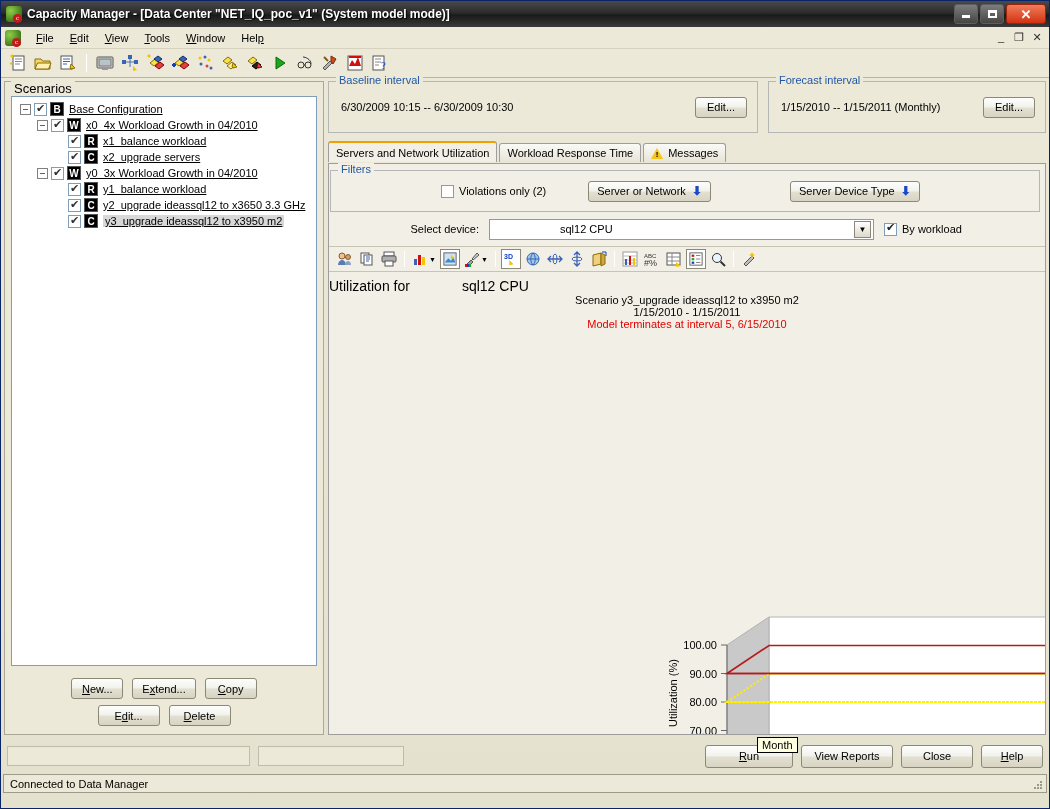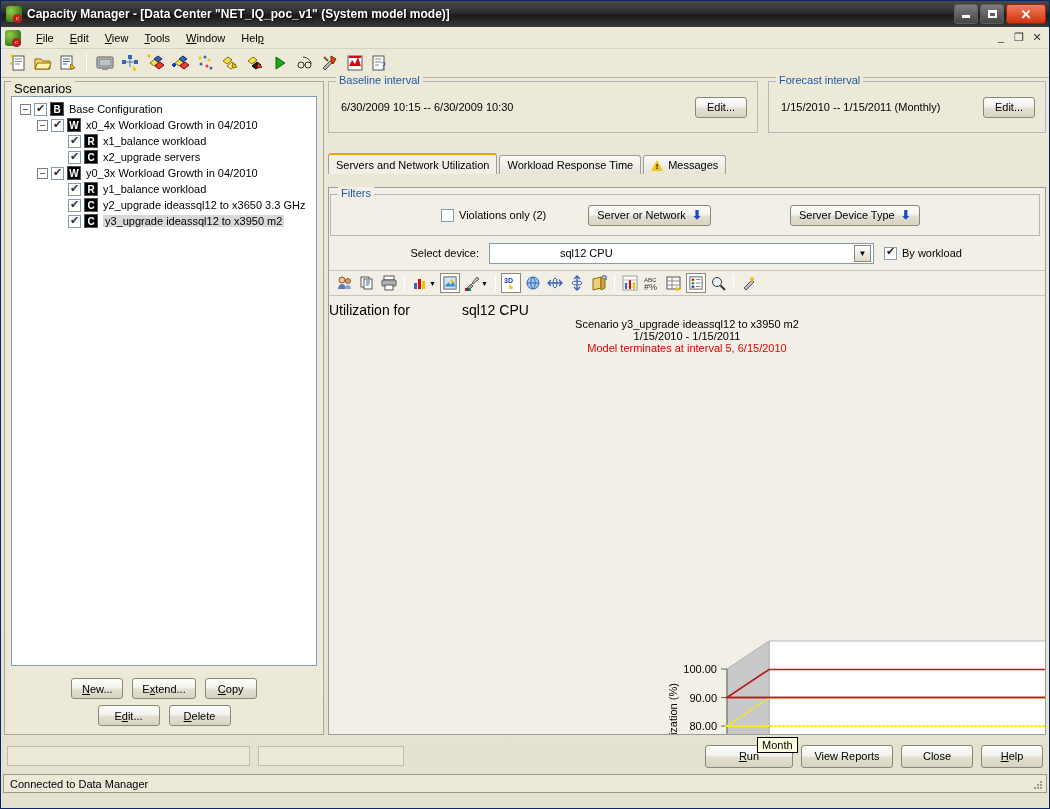--- a/index.html
+++ b/index.html
@@ -127,39 +127,39 @@
     margin-right: 3px; flex: none; position: relative;
   }
   .tcheck::after {
     content: "✔"; position: absolute; left: 1px; top: -2px; font-size: 11px; color: #333;
   }
   .tbadge {
     width: 14px; height: 14px; background: #000; color: #fff; flex: none;
     font-size: 10px; font-weight: bold; text-align: center; line-height: 14px;
     border: 1px solid #555; margin-right: 5px;
   }
-  .tlabel { color: #000; }
+  .tlabel { color: #000; text-decoration: underline; }
   .tnode.selected .tlabel { background: #d8d8d8; padding: 0 2px; }
 
   .scn-buttons {
     position: absolute; left: 0; right: 0; bottom: 8px;
     display: flex; flex-direction: column; align-items: center; gap: 6px;
   }
   .btnrow { display: flex; gap: 9px; }
   .btn {
     min-width: 52px; height: 21px; padding: 0 9px;
     background: linear-gradient(180deg,#fdfdfd 0%, #f2f2ec 48%, #e3e0d2 52%, #d8d4c3 100%);
     border: 1px solid #8b8878; border-radius: 3px;
     font-size: 11px; color: #000;
     display: flex; align-items: center; justify-content: center;
   }
   .btn u { text-decoration: underline; }
 
   
-  .right { flex: 1; display: flex; flex-direction: column; gap: 14px; }
+  .right { flex: 1; display: flex; flex-direction: column; gap: 2px; }
   .intervals { display: flex; gap: 10px; height: 52px; }
   .fieldset {
     border: 1px solid #b6b6b6; position: relative; padding: 0;
     background: #ece9d8;
   }
   .fieldset > .legend {
     position: absolute; top: -8px; left: 7px; background: #ece9d8;
     padding: 0 3px; font-size: 11px; color: #2156a5;
   }
   .fs-baseline { flex: 1; }

